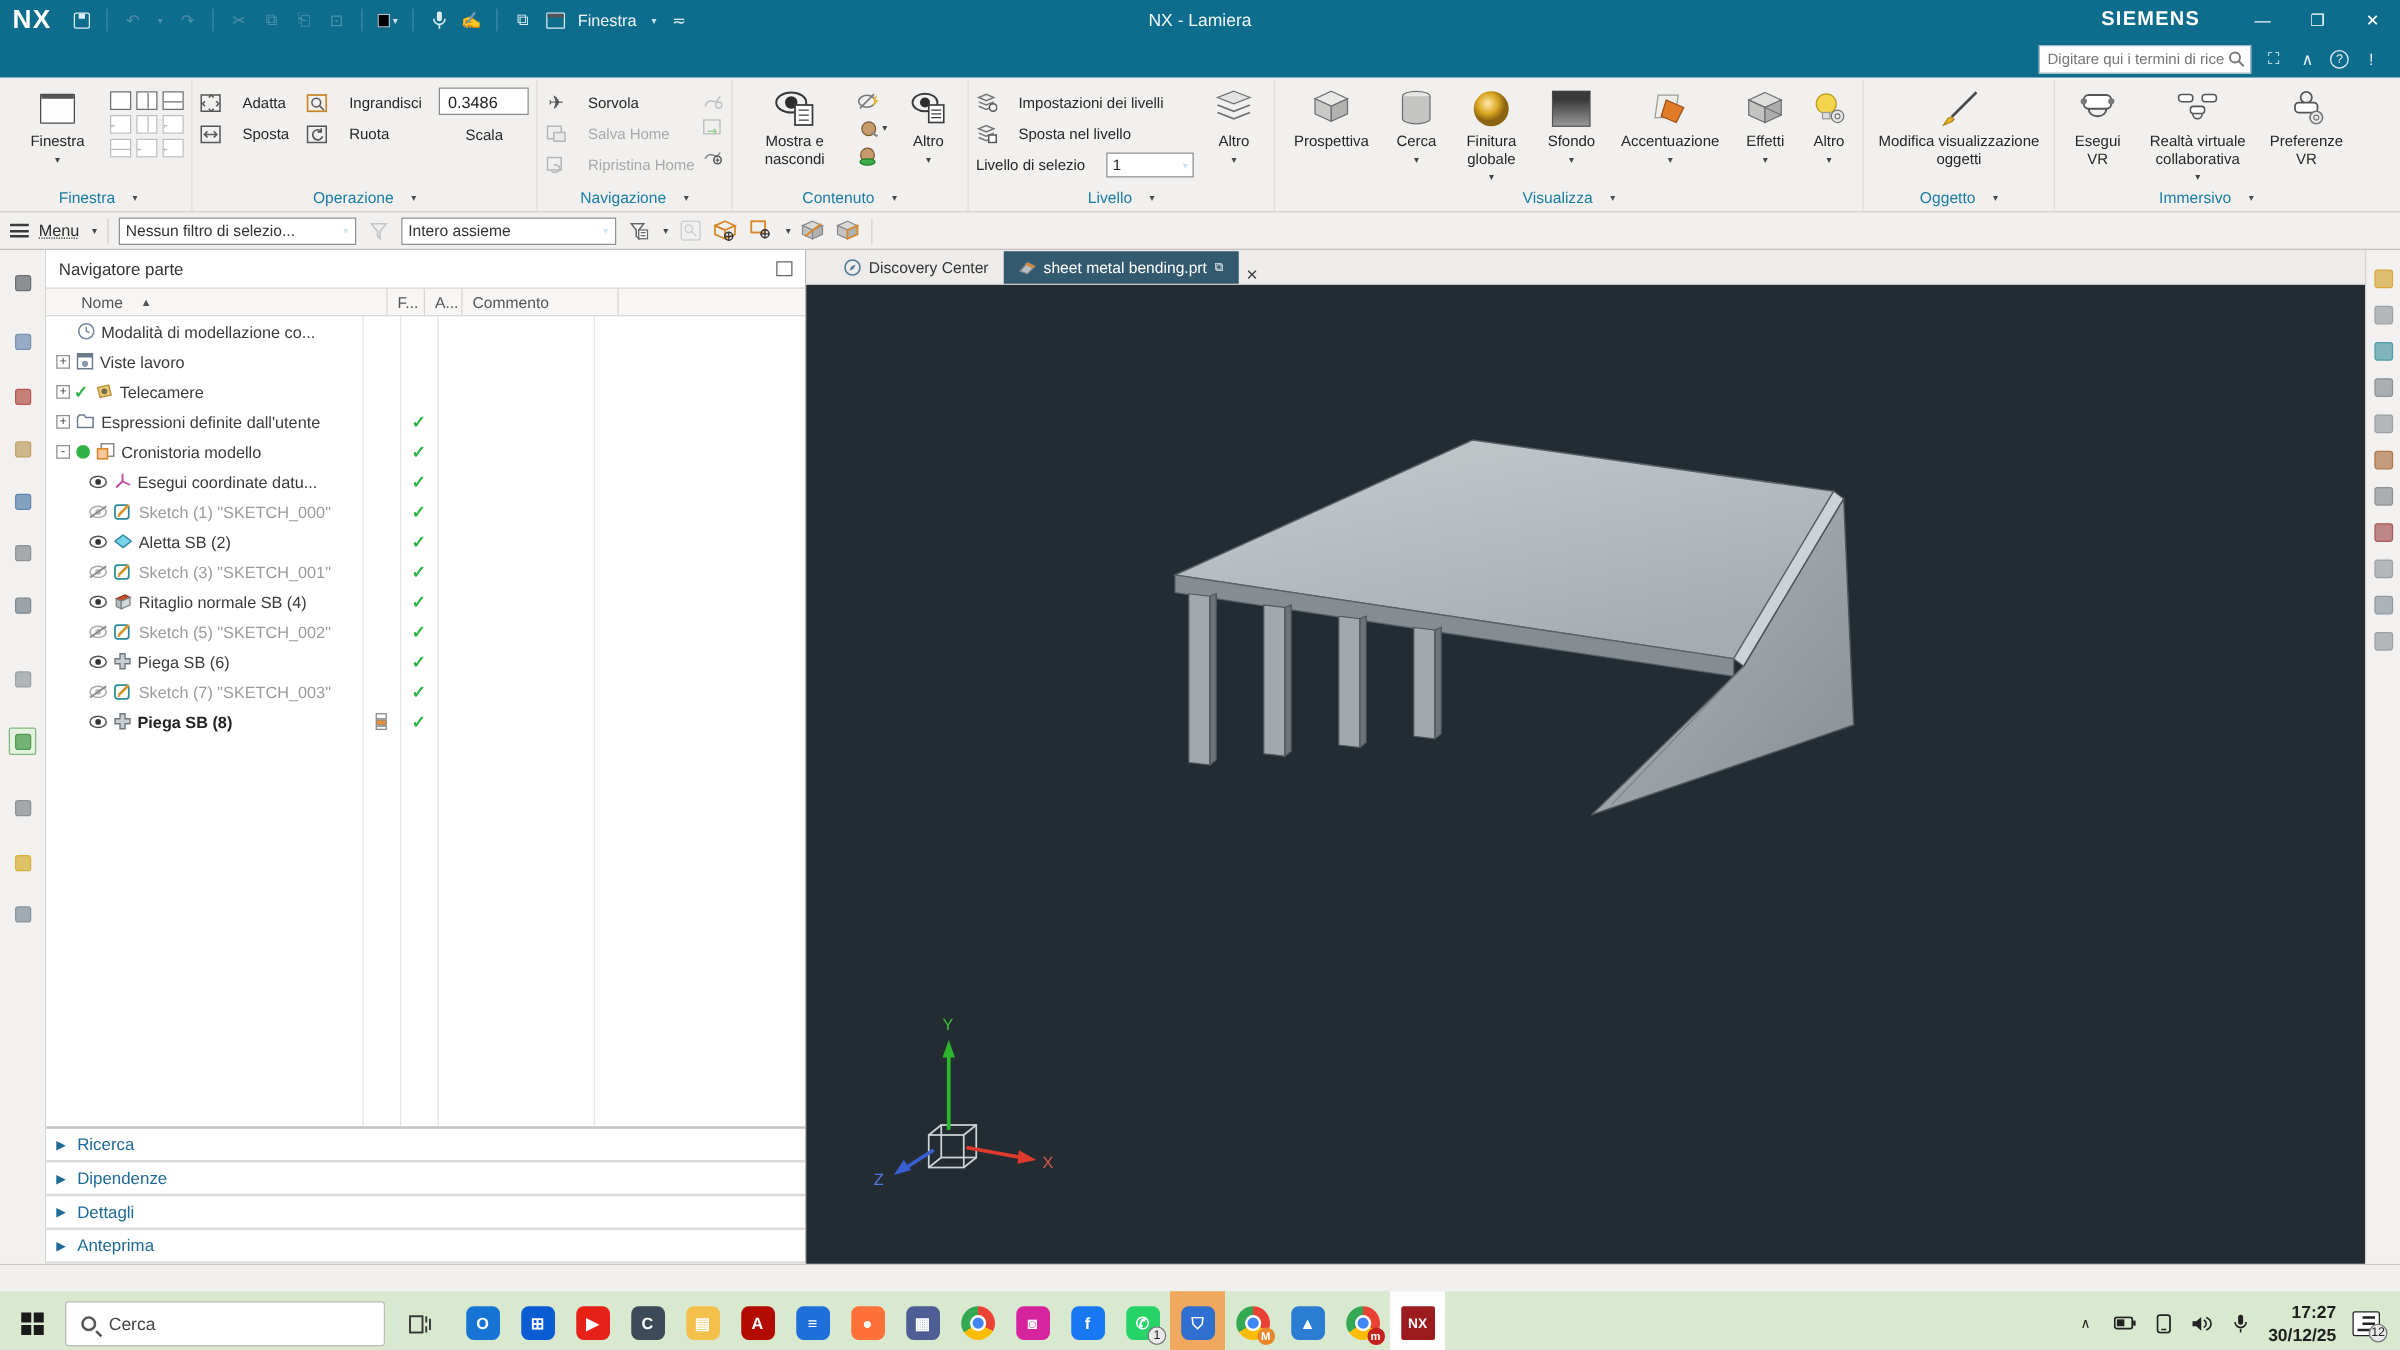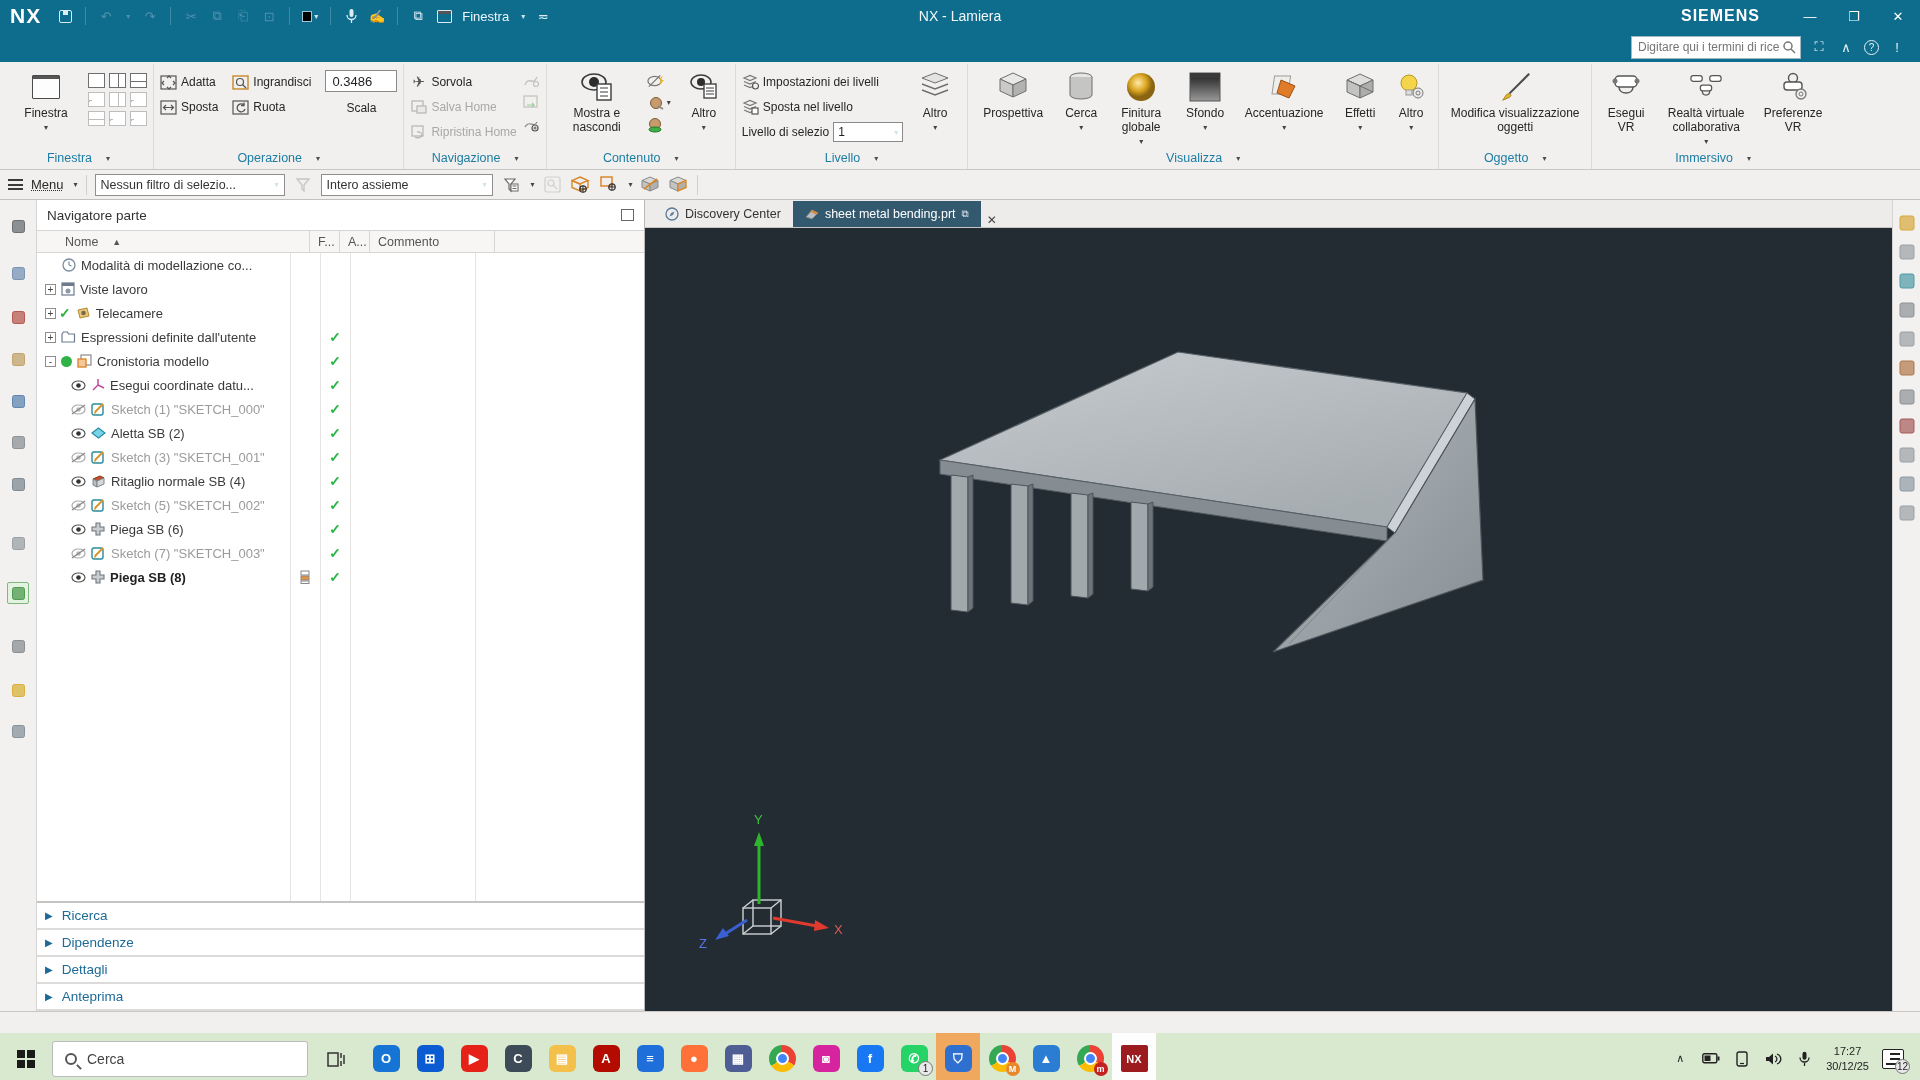--- a/index.html
+++ b/index.html
@@ -33,21 +33,21 @@
   
   #ribbon{height:108px;background:#f1f0ee;border-bottom:1px solid #c9c7c5;display:flex;align-items:stretch;padding:2px 0 0 4px;}
   .group{display:flex;flex-direction:column;position:relative;padding:2px 6px 0 6px;border-right:1px solid #dddbd9;}
   .gbody{flex:1;display:flex;align-items:flex-start;gap:6px;}
   .glabel{height:22px;display:flex;align-items:center;justify-content:center;gap:14px;font-size:12.5px;color:#1b7ca4;}
   .glabel .ga{font-size:8px;color:#4d4d4d;}
   .bigbtn{display:flex;flex-direction:column;align-items:center;width:72px;padding-top:4px;font-size:12px;color:#262626;text-align:center;line-height:1.15;}
   .bigbtn .bicon{width:34px;height:34px;margin-bottom:3px;display:flex;align-items:center;justify-content:center;}
   .drop{font-size:8px;color:#444;margin-top:2px;}
   .smallcol{display:flex;flex-direction:column;justify-content:flex-start;gap:5px;padding-top:6px;}
-  .smallbtn{display:flex;align-items:center;gap:4px;font-size:12px;color:#262626;height:20px;white-space:nowrap;}
+  .smallbtn{display:flex;align-items:center;gap:17px;font-size:12px;color:#262626;height:20px;white-space:nowrap;}
   .smallbtn.dis{color:#a8a8a8;}
   .sicon{width:17px;height:17px;display:inline-flex;align-items:center;justify-content:center;flex:none;}
   .winico{width:15px;height:13px;border:1.5px solid #555;border-radius:1px;position:relative;background:#fdfdfd;}
   .winico:before{content:"";position:absolute;top:0;left:0;right:0;height:3px;background:#555;}
   .winico.big{width:28px;height:24px;border-color:#4a4a4a;}
   .gridwrap{display:grid;grid-template-columns:repeat(3,17px);grid-auto-rows:15px;gap:4px;padding-top:7px;}
   .cell{border:1.5px solid #6f6f6f;background:#fff;position:relative;}
   .cell.dis{border-color:#bdbdbd;}
   .cell.v:before{content:"";position:absolute;top:0;bottom:0;left:50%;width:1.5px;background:inherit;border-left:1.5px solid #6f6f6f;}
   .cell.h:before{content:"";position:absolute;left:0;right:0;top:50%;height:1.5px;border-top:1.5px solid #6f6f6f;}
@@ -81,21 +81,21 @@
   .trow.bold .nm{font-weight:bold;color:#222;}
   .expbox{width:11px;height:11px;border:1px solid #8e8e8e;background:#fff;font-size:10px;line-height:9px;text-align:center;color:#444;flex:none;}
   .chk{color:#2fb347;font-weight:bold;font-size:14px;}
   .acol{position:absolute;left:283px;width:30px;text-align:center;}
   .fcol{position:absolute;left:253px;width:30px;display:flex;justify-content:center;}
   #lp-sections{border-top:2px solid #c6c4c2;}
   .lpsec{height:27px;display:flex;align-items:center;gap:9px;padding:0 8px;border-bottom:2px solid #dddbd9;font-size:13.5px;color:#1d6a97;}
   .lpsec .arr{font-size:10px;color:#1d6a97;}
   
   #viewcol{flex:1;display:flex;flex-direction:column;min-width:0;}
-  #doctabs{height:28px;background:#edecea;border-bottom:1px solid #c9c7c5;display:flex;align-items:flex-end;padding-left:8px;}
+  #doctabs{height:28px;background:#edecea;border-bottom:1px solid #c9c7c5;display:flex;align-items:flex-end;padding-left:18px;}
   .dtab{height:26px;display:flex;align-items:center;gap:6px;padding:0 12px;font-size:12.5px;color:#333;}
   .dtab.active{background:#33596f;color:#fff;}
   .dtab .tx{white-space:nowrap;}
   .closex{color:#444;font-size:12px;padding:0 6px;}
   #viewport{flex:1;background:#232c32;position:relative;overflow:hidden;}
   #rightstrip{width:28px;background:#f2f1ef;border-left:1px solid #d6d4d2;display:flex;flex-direction:column;align-items:center;padding-top:14px;gap:11px;}
   .rico{width:18px;height:18px;border-radius:2px;flex:none;}
   
   #bottomstrip{height:22px;background:#f1f0ee;border-top:1px solid #c9c7c5;}
   #taskbar{height:51px;background:#d8e9cf;display:flex;align-items:center;padding:0 6px;gap:6px;}
@@ -105,21 +105,21 @@
   #tsearch{width:256px;height:36px;background:#fff;border:1px solid #bbb;border-radius:3px;display:flex;align-items:center;gap:10px;padding:0 12px;font-size:14px;color:#444;}
   .mag{width:12px;height:12px;border:2px solid #555;border-radius:50%;position:relative;flex:none;}
   .mag:before{content:"";position:absolute;width:6px;height:2px;background:#555;transform:rotate(45deg);left:9px;top:11px;}
   .appslot{width:44px;height:51px;display:flex;align-items:center;justify-content:center;position:relative;flex:none;}
   .appslot.hl{background:#f0a85e;}
   .appslot.hlw{background:#fdfdfd;}
   .appico{width:27px;height:27px;border-radius:6px;display:flex;align-items:center;justify-content:center;color:#fff;font-weight:bold;font-size:13px;}
   .badge{position:absolute;right:3px;bottom:8px;width:15px;height:15px;border-radius:50%;background:#e9e9e9;border:1px solid #777;color:#222;font-size:10px;display:flex;align-items:center;justify-content:center;font-weight:normal;}
   #tray{margin-left:auto;display:flex;align-items:center;gap:13px;padding-right:10px;color:#222;}
   .trayico{font-size:13px;color:#1f1f1f;display:inline-flex;align-items:center;justify-content:center;width:18px;}
-  #clock{font-size:11px;text-align:center;line-height:1.35;color:#1f1f1f;}
+  #clock{font-size:14px;text-align:right;line-height:1.35;color:#1f1f1f;font-weight:bold;}
   #notif{position:relative;width:22px;height:20px;border:1.5px solid #222;border-radius:2px;background:#fff;}
   #notif i{display:block;height:2px;background:#222;margin:3px 3px 0 7px;}
   #notif .badge{right:-7px;bottom:-6px;}
 </style>
 </head>
 <body>
 
 <div id="titlebar">
   <span class="nxlogo">NX</span>
   <div class="qa">

